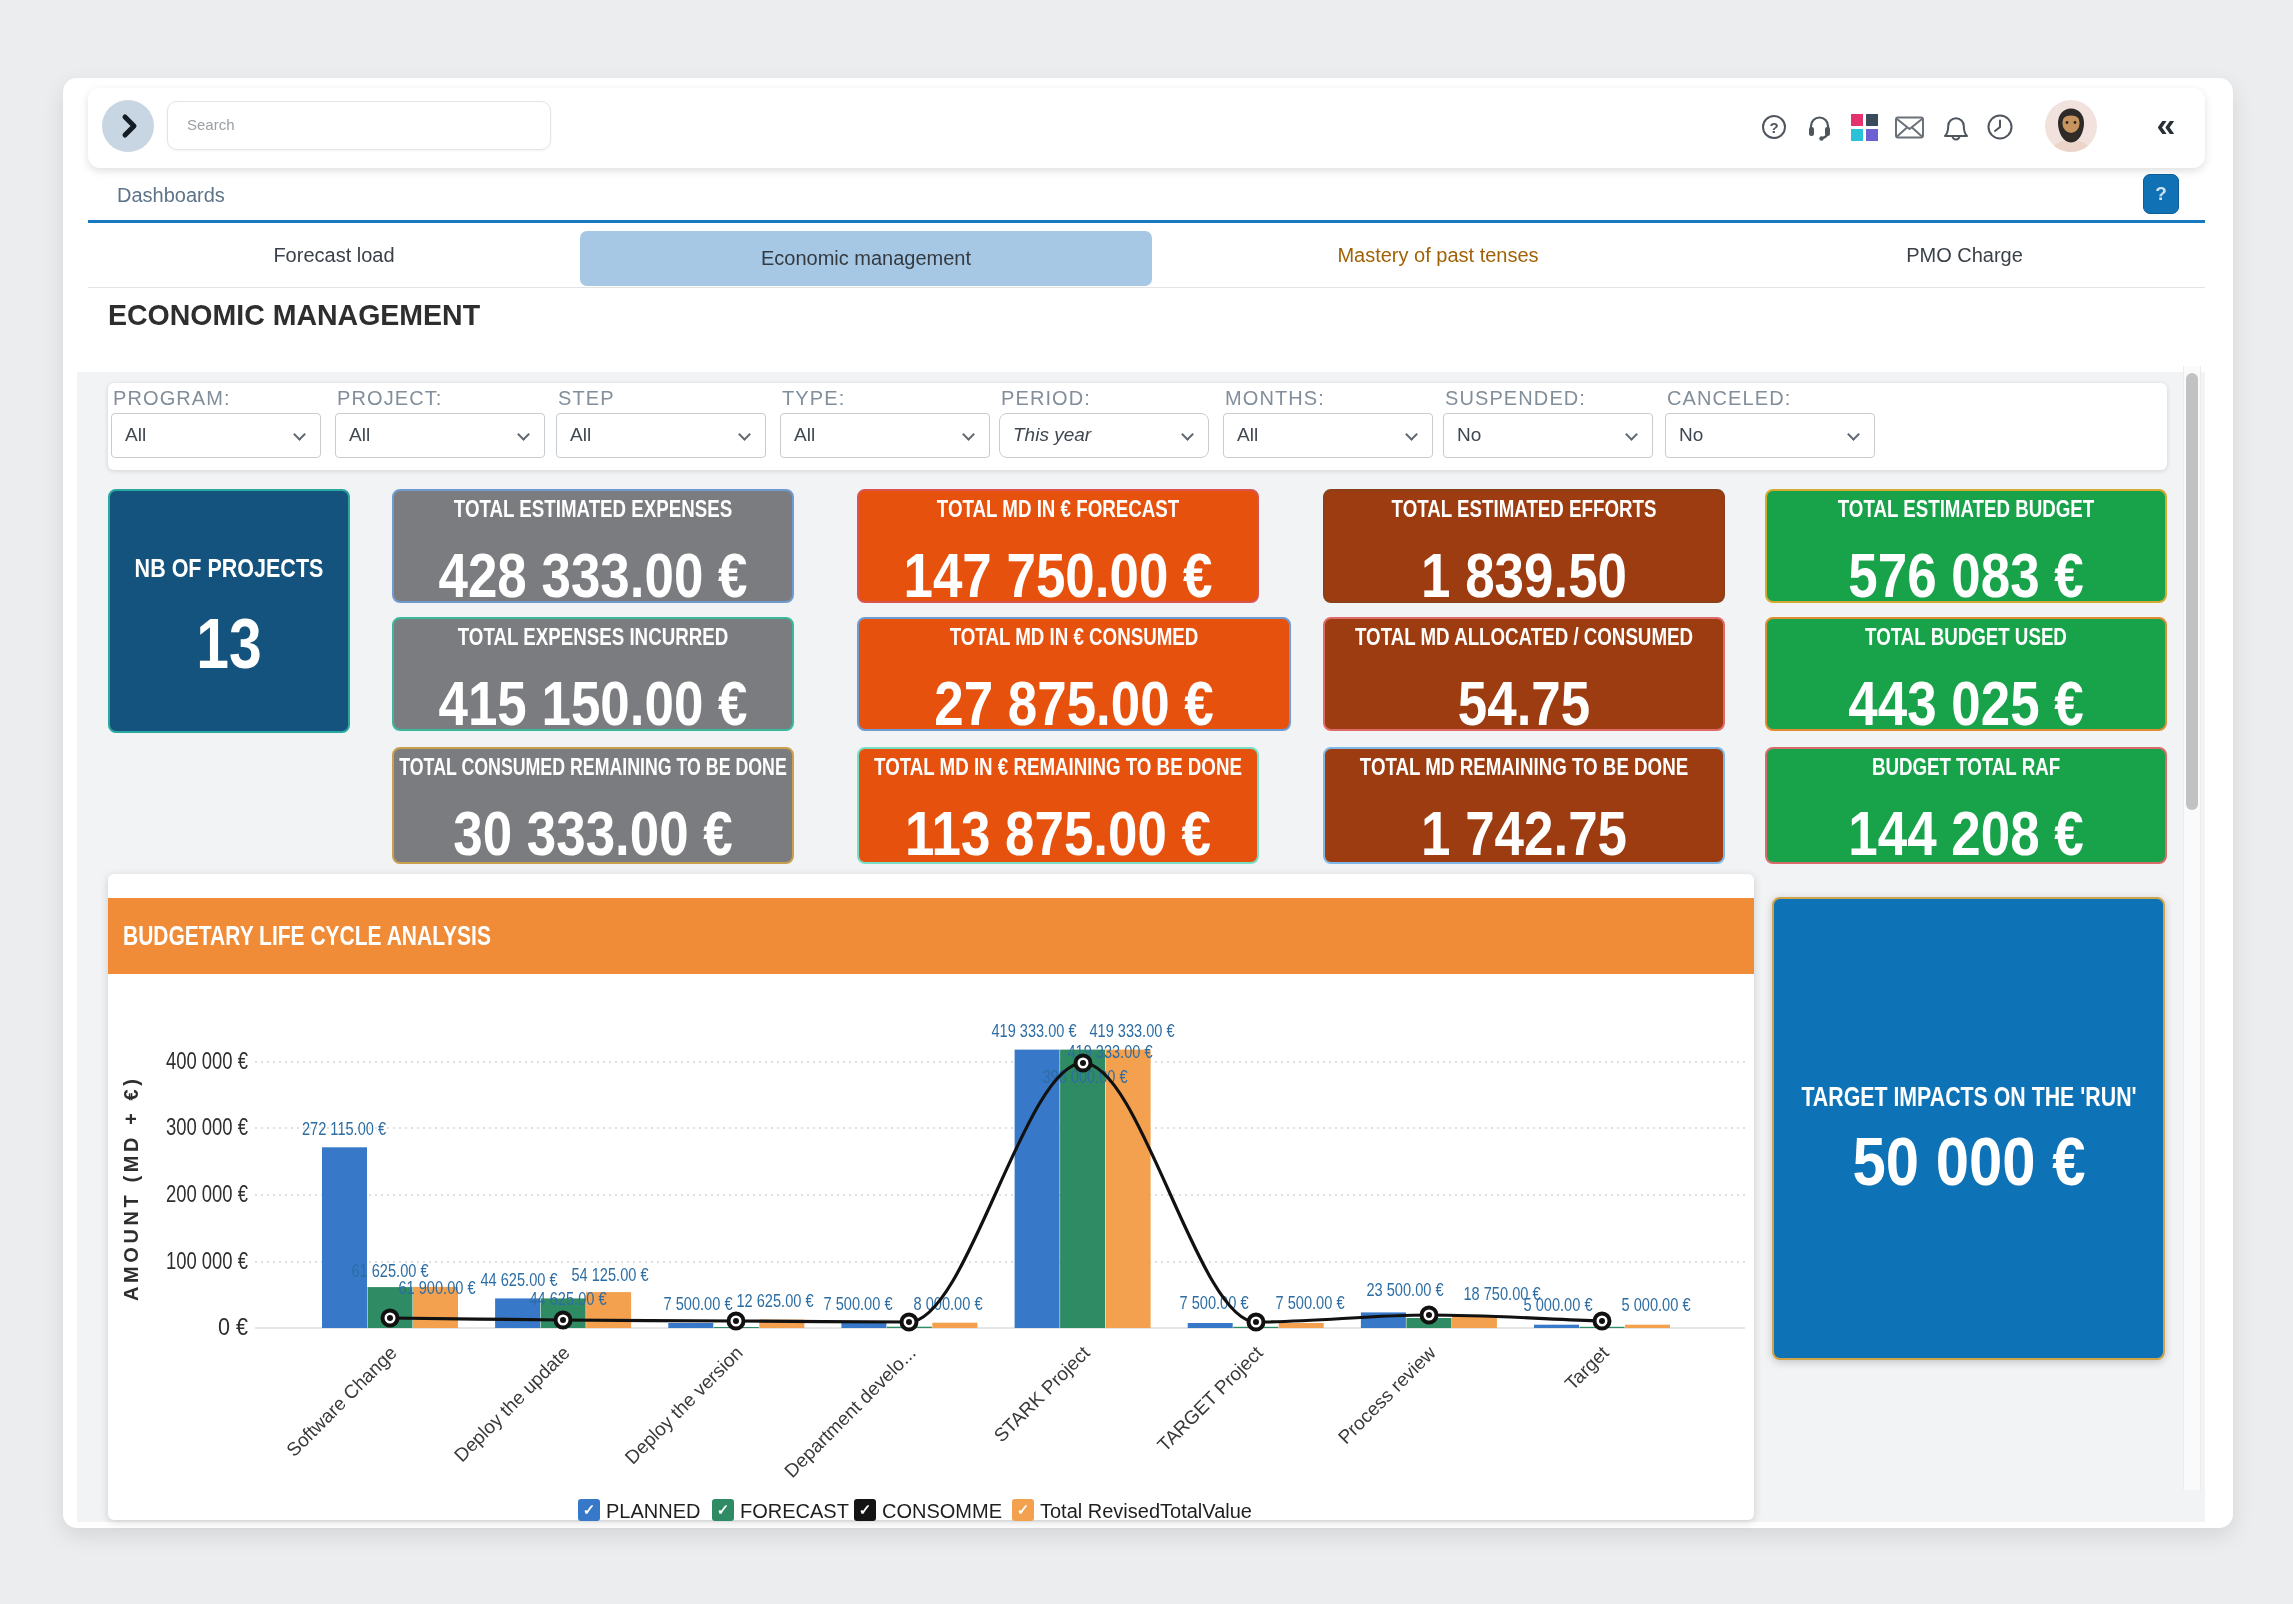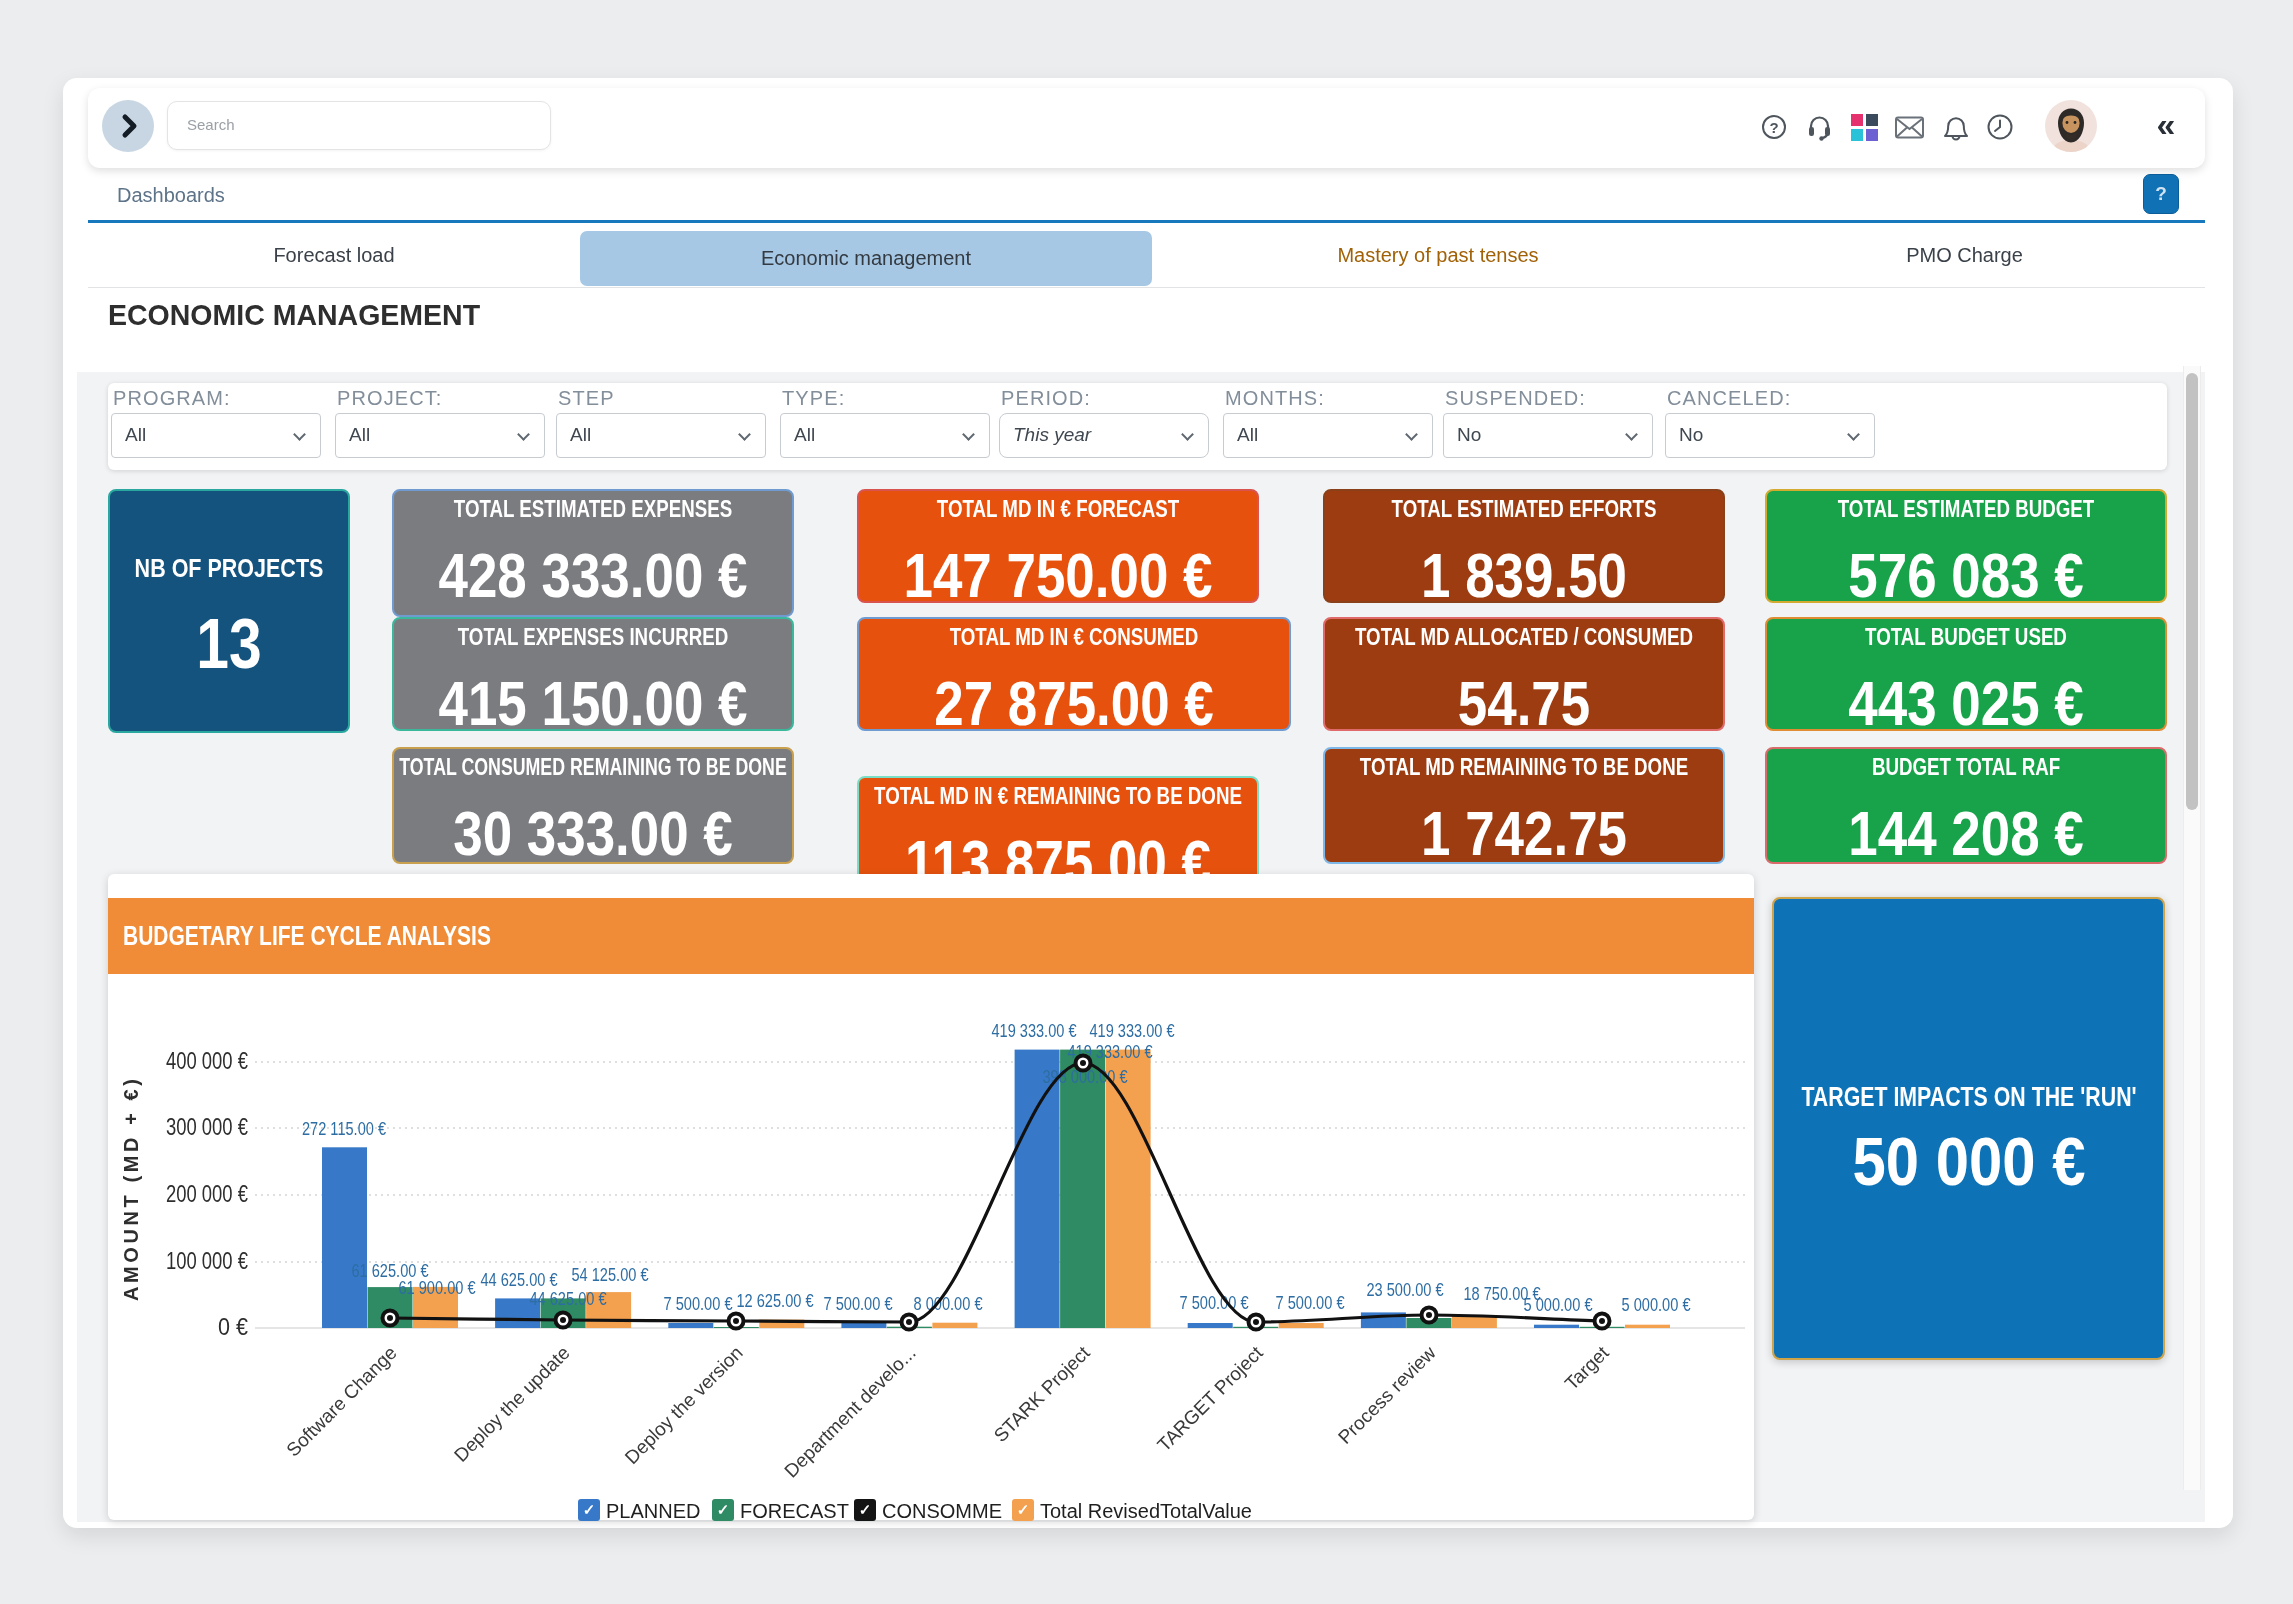--- a/index.html
+++ b/index.html
@@ -132,41 +132,41 @@
 <div class="abs" style="left:1667px; top:387px; font-size:20px; color:#828e9a; letter-spacing:1.1px;">CANCELED:</div>
 <div class="abs" style="left:1665px; top:413px; width:210px; height:45px; border:1px solid #c7ccd1; border-radius:4px; background:#fff;">
 <div style="margin:10px 0 0 13px; font-size:19px; color:#3f4750;">No</div>
 <div style="position:absolute; right:16px; top:16px; width:9px; height:9px; border-right:2px solid #5f6770; border-bottom:2px solid #5f6770; transform:rotate(45deg);"></div>
   </div>
 
 <div class="card" style="left:108px; top:489px; width:242px; height:244px; background:#14537e; border:2px solid #2aa79f;">
   <div style="position:absolute; top:62px; left:50%; font-weight:bold; font-size:25px; line-height:30px; white-space:nowrap; transform:translateX(-50%) scaleX(0.86);">NB OF PROJECTS</div>
   <div style="position:absolute; top:116px; left:50%; font-weight:bold; font-size:70px; line-height:74px; transform:translateX(-50%) scaleX(0.84);">13</div>
 </div>
-<div class="card" style="left:392px; top:489px; width:402px; height:128px; background:#7b7c80; border:2px solid #6f9bd1;">
+<div class="card" style="left:392px; top:489px; width:402px; height:114px; background:#7b7c80; border:2px solid #6f9bd1;">
 <div class="t">TOTAL ESTIMATED EXPENSES</div>
     <div class="v">428 333.00 €</div>
   </div>
 <div class="card" style="left:392px; top:617px; width:402px; height:114px; background:#7b7c80; border:2px solid #3bb89c;">
 <div class="t">TOTAL EXPENSES INCURRED</div>
     <div class="v">415 150.00 €</div>
   </div>
 <div class="card" style="left:392px; top:747px; width:402px; height:117px; background:#7b7c80; border:2px solid #c8a04e;">
 <div class="t" style="transform:translateX(-50%) scaleX(0.74);">TOTAL CONSUMED REMAINING TO BE DONE</div>
     <div class="v">30 333.00 €</div>
   </div>
 <div class="card" style="left:857px; top:489px; width:402px; height:114px; background:#e6520e; border:2px solid #d9534f;">
 <div class="t">TOTAL MD IN € FORECAST</div>
     <div class="v">147 750.00 €</div>
   </div>
 <div class="card" style="left:857px; top:617px; width:434px; height:114px; background:#e6520e; border:2px solid #6f9bd1;">
 <div class="t">TOTAL MD IN € CONSUMED</div>
     <div class="v">27 875.00 €</div>
   </div>
-<div class="card" style="left:857px; top:747px; width:402px; height:117px; background:#e6520e; border:2px solid #7adec6;margin-top:29px;">
+<div class="card" style="left:857px; top:747px; width:402px; height:117px; background:#e6520e; border:2px solid #7adec6;">
 <div class="t">TOTAL MD IN € REMAINING TO BE DONE</div>
     <div class="v">113 875.00 €</div>
   </div>
 <div class="card" style="left:1323px; top:489px; width:402px; height:114px; background:#9c3c10; border:2px solid #8a4019;">
 <div class="t">TOTAL ESTIMATED EFFORTS</div>
     <div class="v">1 839.50</div>
   </div>
 <div class="card" style="left:1323px; top:617px; width:402px; height:114px; background:#9c3c10; border:2px solid #e06a6a;">
 <div class="t">TOTAL MD ALLOCATED / CONSUMED</div>
     <div class="v">54.75</div>

